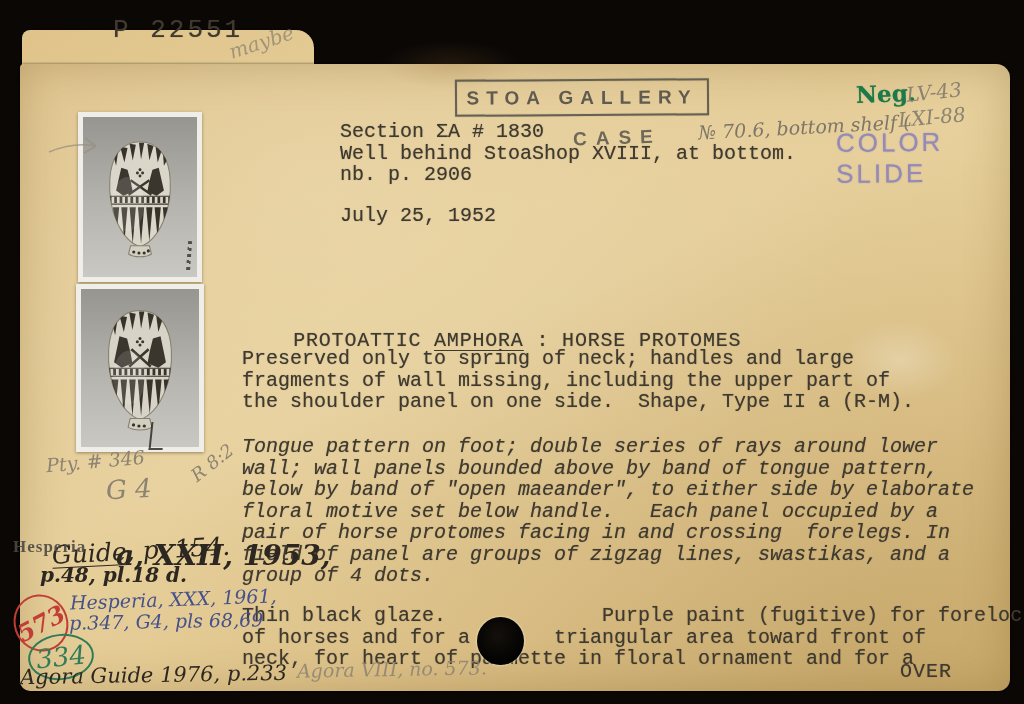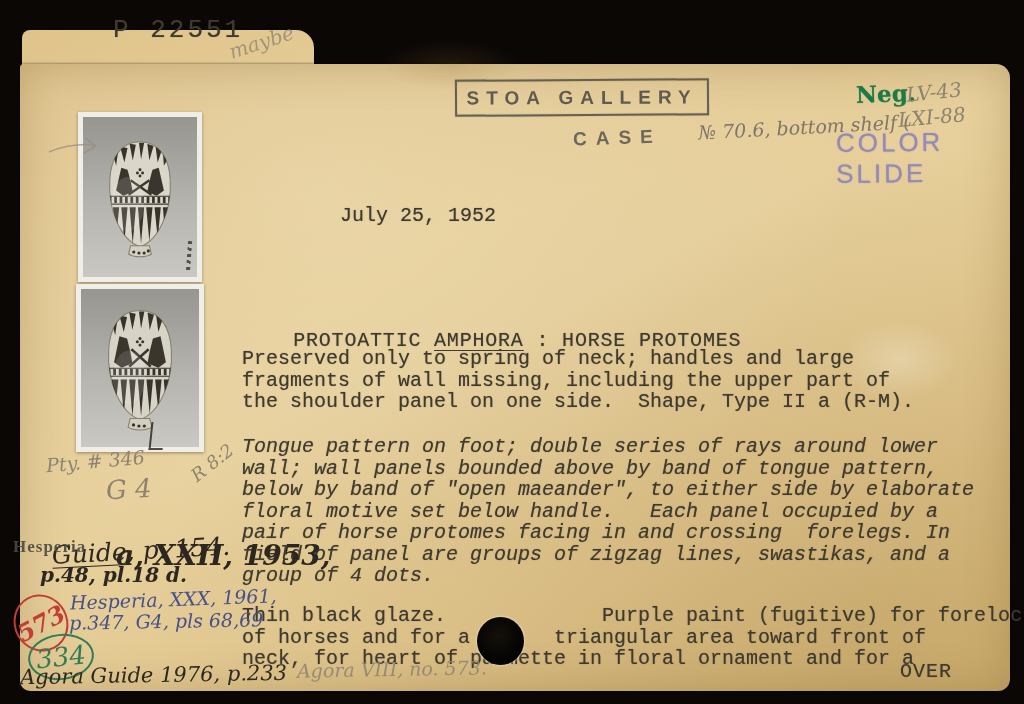--- a/index.html
+++ b/index.html
@@ -122,20 +122,23 @@
   <div class="typed" style="left:113px;top:20px;font-size:26px;letter-spacing:3px;">P 22551</div>
   <div class="pencil" style="left:228px;top:30px;font-size:20px;transform:rotate(-18deg);opacity:.75;">maybe</div>
 
   <div class="stoa-box">STOA GALLERY</div>
 
   <div class="neg-stamp">Neg.</div>
   <div class="pencil" style="left:906px;top:80px;font-size:20px;transform:rotate(-6deg);">LV-43</div>
   <div class="pencil" style="left:898px;top:105px;font-size:20px;transform:rotate(-5deg);">LXI-88</div>
   <div class="color-slide">COLOR SLIDE</div>
 
+  <div class="typed" style="left:340px;top:121px;">Section ΣΑ # 1830
+Well behind StoaShop XVIII, at bottom.
+nb. p. 2906</div>
   <div class="stamp case-stamp">CASE</div>
   <div class="pencil" style="left:698px;top:116px;font-size:19px;transform:rotate(-3deg);color:#7e7668;">№ 70.6, bottom shelf (</div>
 
   <div class="typed" style="left:340px;top:205px;text-align:center;">July 25, 1952</div>
 
   <div class="typed" style="left:242px;top:348px;">Preserved only to spring of neck; handles and large
 fragments of wall missing, including the upper part of
 the shoulder panel on one side.  Shape, Type II a (R-M).</div>
 
   <div class="typed" style="left:242px;top:308px;letter-spacing:.8px;">

